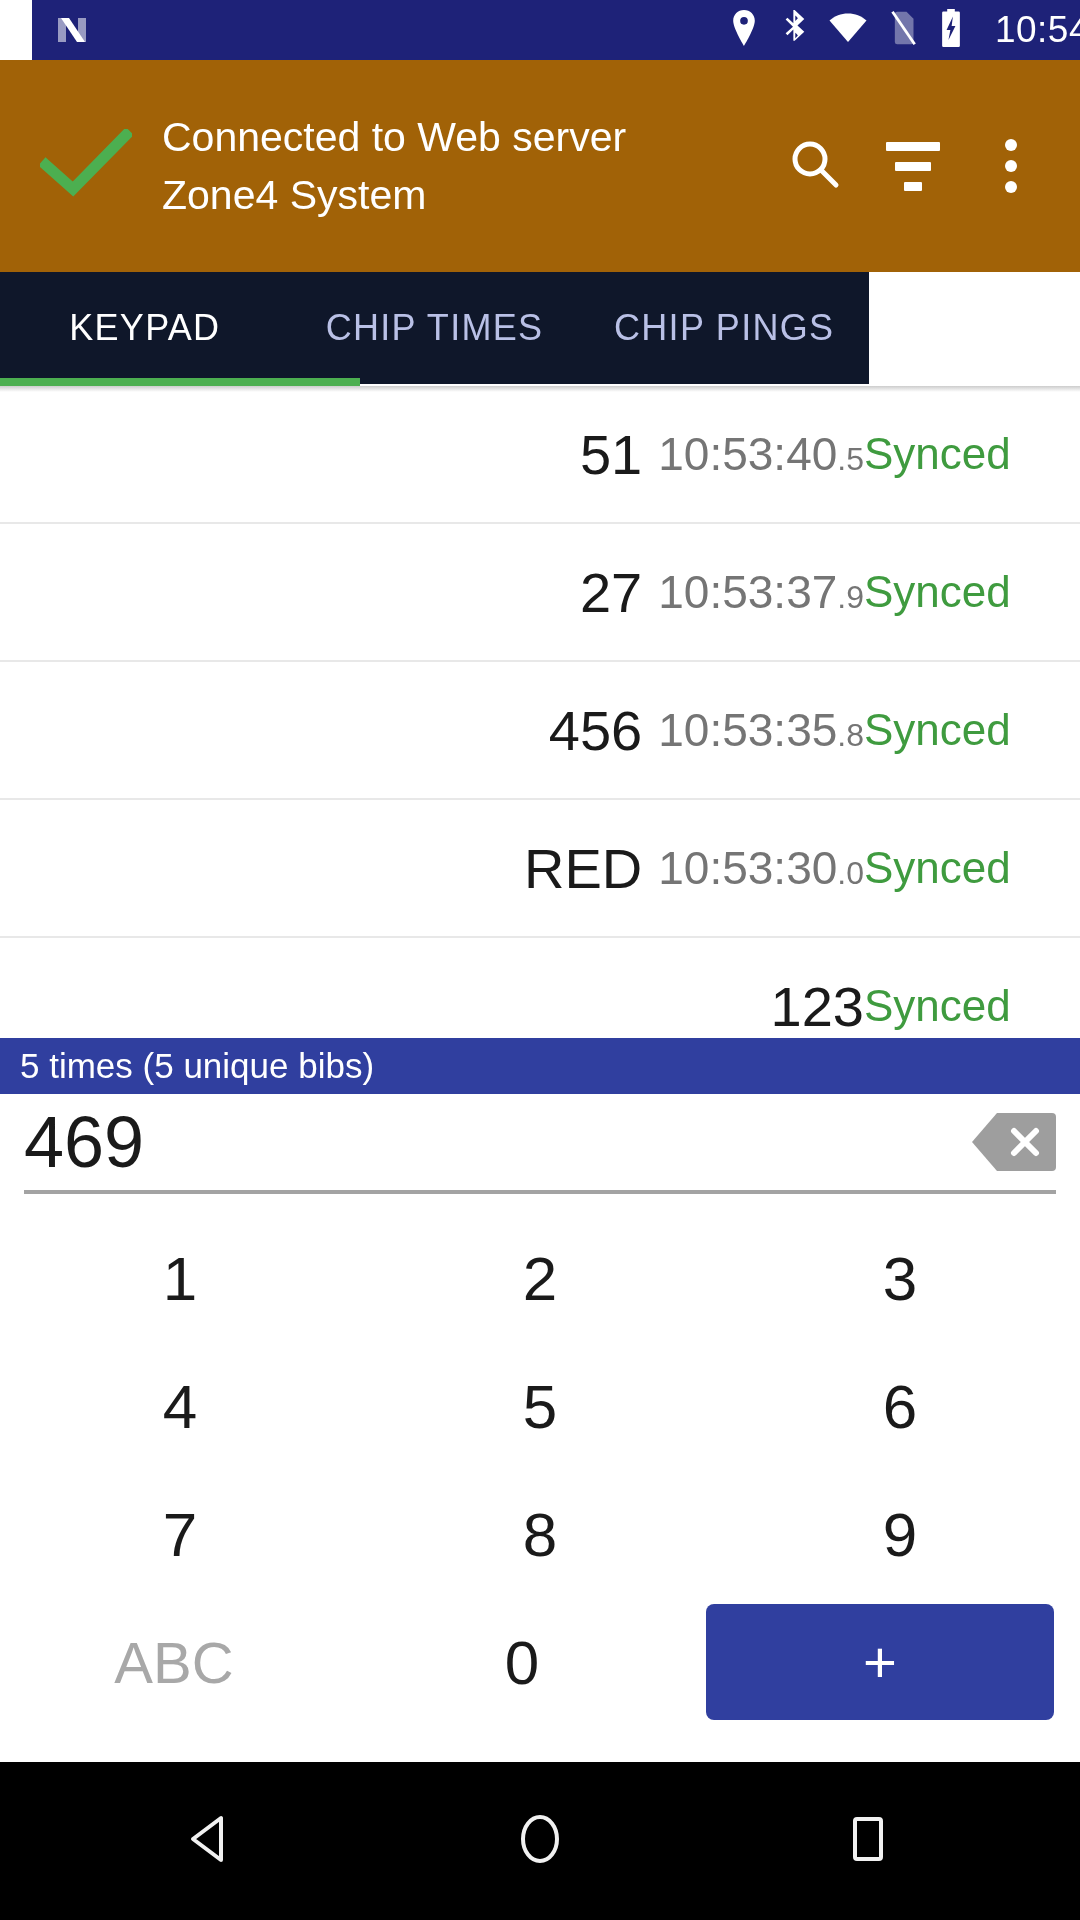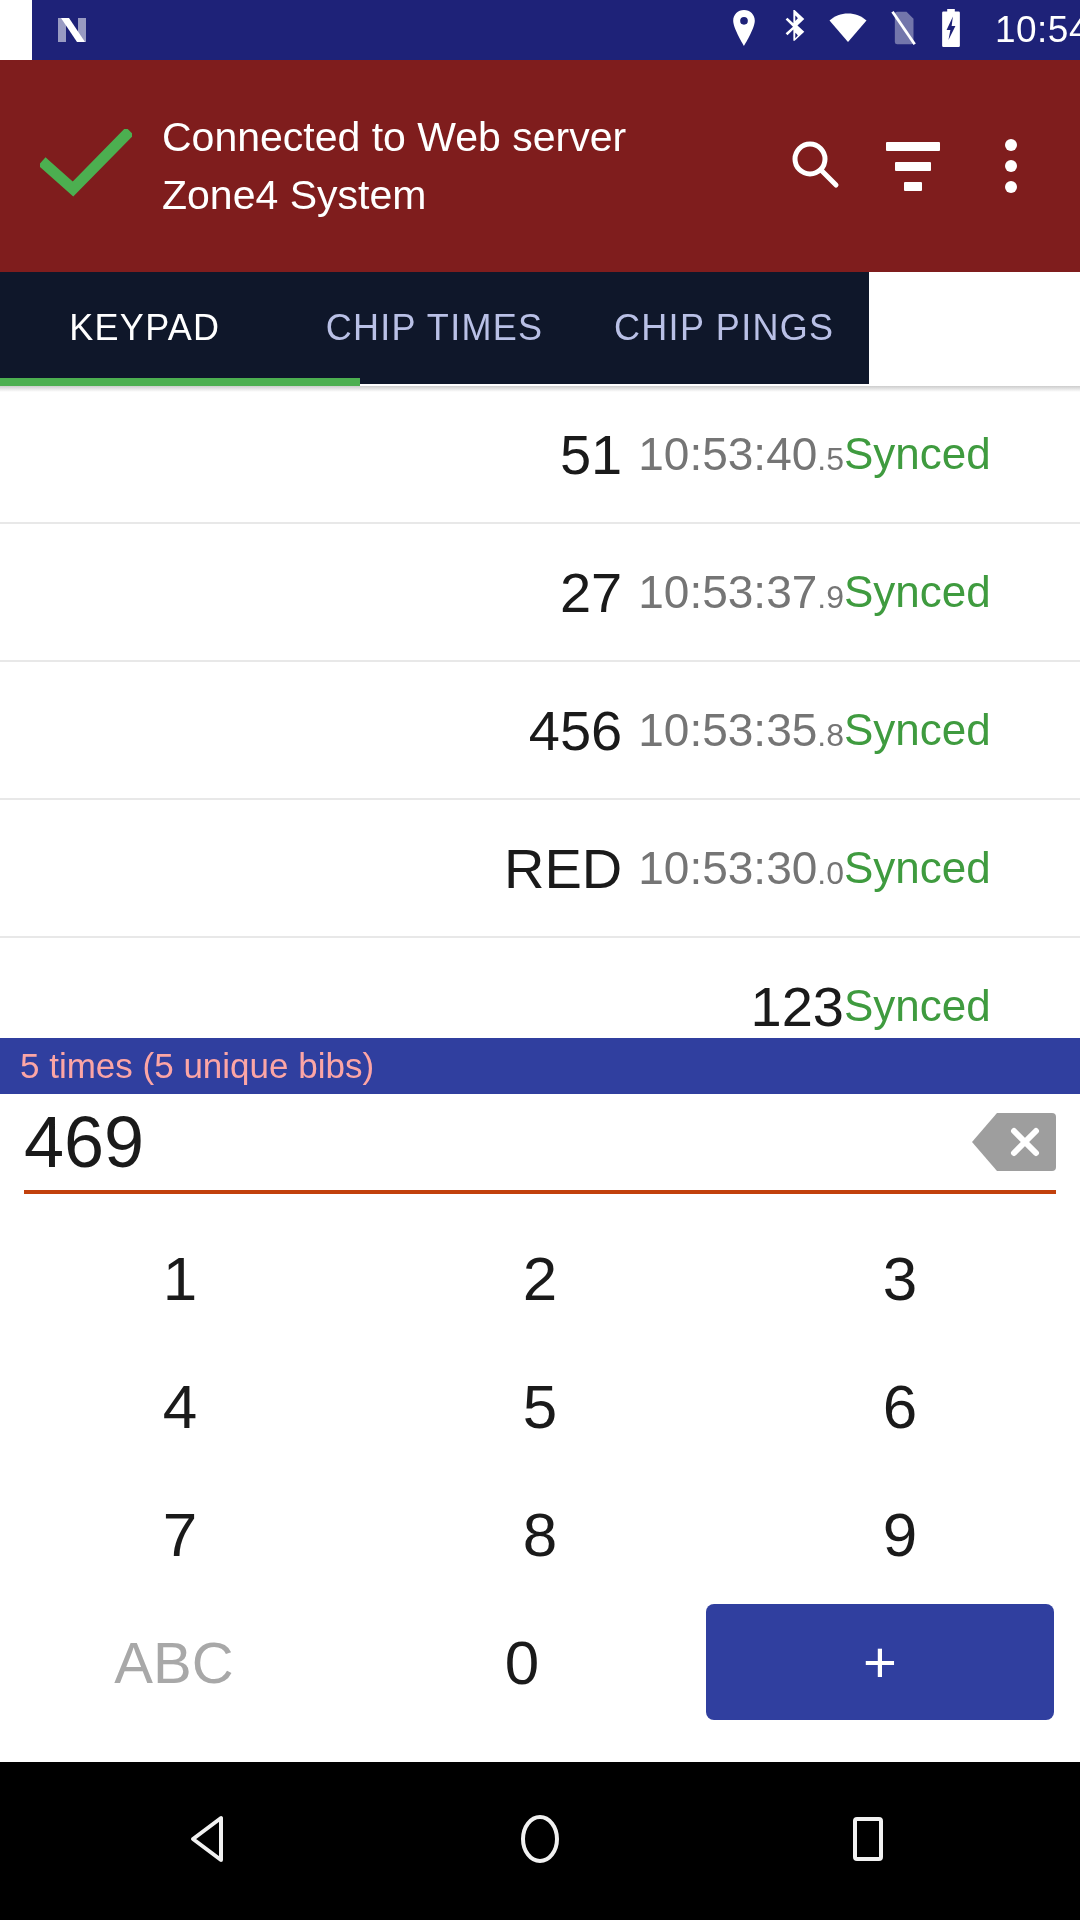--- a/index.html
+++ b/index.html
@@ -20,21 +20,21 @@
   }
   .status-left{ display:flex; align-items:center; flex:1; }
   .status-right{ display:flex; align-items:center; gap:22px; }
   .nlogo{ width:40px; height:40px; position:relative; }
   .status-icon{ display:block; }
   .clock{ color:#fff; font-size:37px; letter-spacing:0.5px; margin-left:10px; }
 
   
   .appbar{
     position:absolute; left:0; top:60px; width:1080px; height:212px;
-    background:#7f1d1d;
+    background:#a16207;
   }
   .appbar-inner{ display:flex; align-items:center; height:100%; padding:0 20px 0 40px; }
   .check-wrap{ width:110px; display:flex; align-items:center; justify-content:flex-start; }
   .title-wrap{ flex:1; padding-left:12px; }
   .title-line{ color:#ffffff; font-size:41px; line-height:58px; font-weight:400; white-space:nowrap; }
   .bar-actions{ display:flex; align-items:center; gap:0; }
   .bar-btn{ width:98px; height:98px; display:flex; align-items:center; justify-content:center; }
 
   
   .filter-ico{ display:flex; flex-direction:column; align-items:center; gap:11px; }
@@ -65,40 +65,40 @@
     position:absolute; left:0; top:386px; width:1080px; height:654px;
     background:#ffffff; overflow:hidden;
   }
   .list-shadow{
     position:absolute; left:0; top:386px; width:1080px; height:6px;
     background:linear-gradient(to bottom, rgba(0,0,0,0.20), rgba(0,0,0,0));
     pointer-events:none;
   }
   .row{
     height:138px; display:flex; align-items:center; justify-content:flex-end;
-    border-bottom:2px solid #e8e8e8; padding-right:36px;
+    border-bottom:2px solid #e8e8e8; padding-right:16px;
   }
   .row .bib{ font-size:56px; color:#1a1a1a; text-align:right; min-width:150px; }
   .row .time{ font-size:46px; color:#757575; margin-left:16px; white-space:nowrap; }
   .row .time .frac{ font-size:32px; }
   .row .status{ font-size:44px; color:#3f9b3f; min-width:200px; }
 
   
   .kp-status{
     position:absolute; left:0; top:1038px; width:1080px; height:56px;
     background:#303f9f; display:flex; align-items:center; padding-left:20px;
   }
-  .kp-status span{ color:#fca5a5; font-size:35px; }
+  .kp-status span{ color:#ffffff; font-size:35px; }
 
   .kp-panel{
     position:absolute; left:0; top:1094px; width:1080px; height:668px; background:#fff;
   }
   .kp-input-row{
     position:relative; height:100px; margin:0 24px; display:flex; align-items:center;
-    border-bottom:4px solid #c2410c;
+    border-bottom:4px solid #a3a3a3;
   }
   .kp-value{ font-size:72px; color:#1a1a1a; flex:1; line-height:100px; }
   .backspace{ width:86px; height:62px; position:relative; }
 
   .keys{ margin-top:20px; }
   .key-row{ display:flex; height:128px; }
   .key{
     flex:1; display:flex; align-items:center; justify-content:center;
     font-size:62px; color:#1a1a1a;
   }

